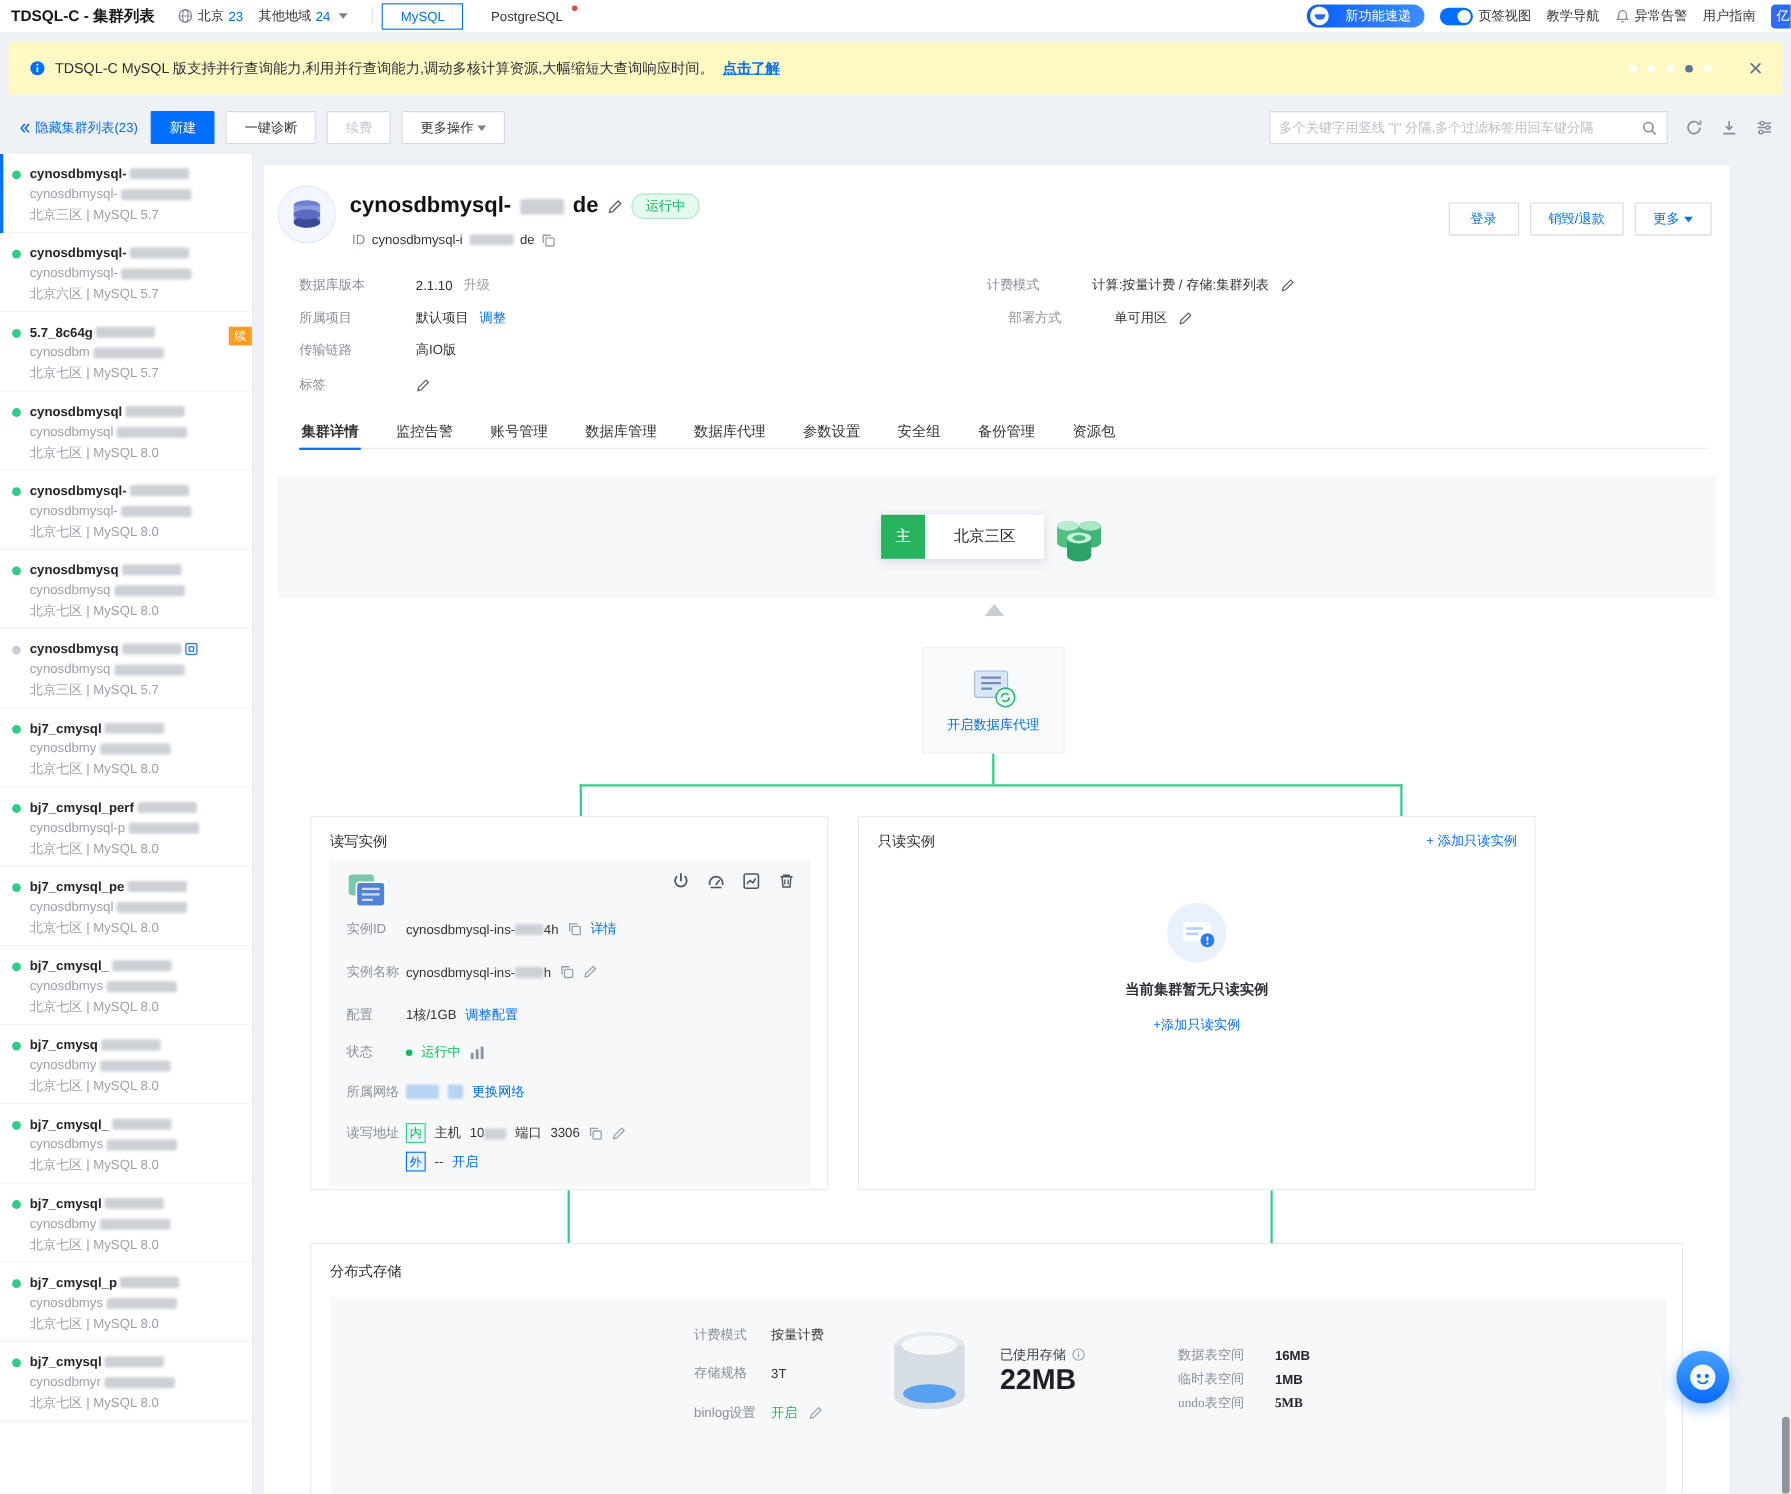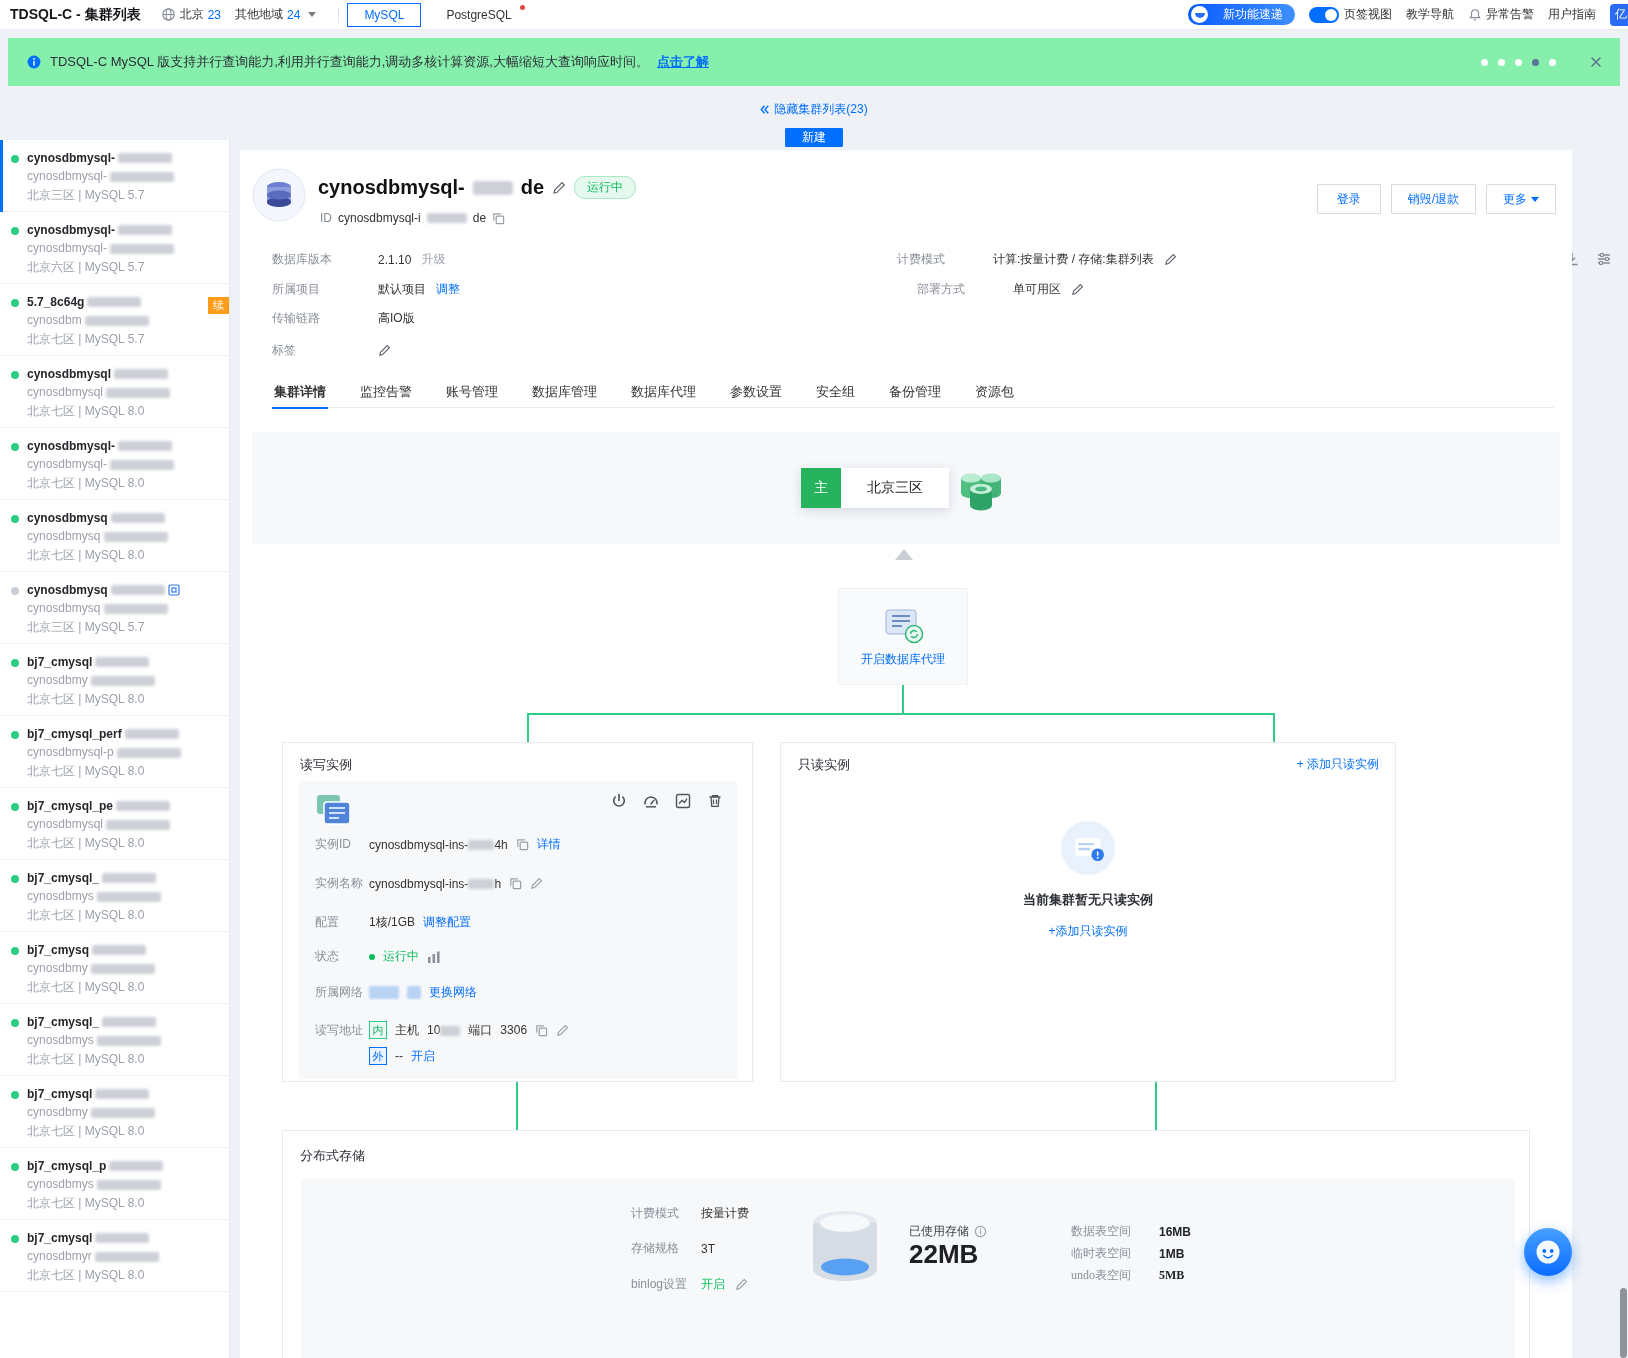--- a/index.html
+++ b/index.html
@@ -21,29 +21,29 @@
 .pill-face{width:17px;height:17px;border-radius:50%;background:#fff;position:relative;flex:none;}
 .pill-face::after{content:'';position:absolute;left:3.5px;top:7px;width:10px;height:5px;border-radius:0 0 6px 6px;background:#2a6cf5;}
 .toggle{width:30px;height:16px;border-radius:8px;background:#006eff;position:relative;display:inline-block;cursor:pointer;flex:none;}
 .toggle::after{content:'';position:absolute;right:2px;top:2px;width:12px;height:12px;border-radius:50%;background:#fff;}
 .toggle-group{display:flex;align-items:center;gap:5px;}
 .tb-link{cursor:pointer;}
 .corner-badge{width:22px;height:22px;background:#2a6cf5;border-radius:4px;color:#fff;display:flex;align-items:center;justify-content:center;margin-right:-14px;cursor:pointer;flex:none;}
 .caret{display:inline-block;width:0;height:0;border-left:4px solid transparent;border-right:4px solid transparent;border-top:5px solid #7a7f88;margin-left:4px;}
 
 
-.banner{position:absolute;left:8px;right:8px;top:38px;height:48px;background:#86efac;display:flex;align-items:center;padding:0 18px;gap:8px;font-size:13px;color:#2c2f36;}
+.banner{position:absolute;left:8px;right:8px;top:38px;height:48px;background:#fef9c3;display:flex;align-items:center;padding:0 18px;gap:8px;font-size:13px;color:#2c2f36;}
 .blink{color:#006eff;font-weight:700;text-decoration:underline;cursor:pointer;}
 .banner-dots{margin-left:auto;display:flex;gap:10px;align-items:center;}
 .bdot{width:7px;height:7px;border-radius:50%;background:#fff;cursor:pointer;}
 .bdot.active{background:#5c7398;}
 .banner-close{margin-left:26px;color:#5f7294;cursor:pointer;display:flex;align-items:center;}
 
 
-.toolbar{position:absolute;left:16px;right:16px;top:101px;height:30px;display:flex;align-items:center;gap:10px;flex-direction:column;}
+.toolbar{position:absolute;left:16px;right:16px;top:101px;height:30px;display:flex;align-items:center;gap:10px;}
 .hide-link{color:#006eff;display:flex;align-items:center;gap:3px;cursor:pointer;margin-right:2px;}
 .btn{height:30px;padding:0 16px;display:inline-flex;align-items:center;justify-content:center;background:#fff;border:1px solid #d8dade;font-size:12px;color:#333;cursor:pointer;border-radius:1px;}
 .btn.primary{background:#006eff;border-color:#006eff;color:#fff;}
 .btn.disabled{color:#c2c6cd;cursor:not-allowed;}
 .search-wrap{margin-left:auto;display:flex;align-items:center;gap:16px;}
 .search-box{width:362px;height:30px;background:#fff;border:1px solid #d8dade;display:flex;align-items:center;padding:0 8px;border-radius:1px;}
 .search-box input{flex:1;border:none;outline:none;font-size:12px;background:transparent;color:#333;}
 .search-box input::placeholder{color:#b9bec7;}
 .tool-ic{color:#868c96;display:flex;align-items:center;cursor:pointer;}
 

